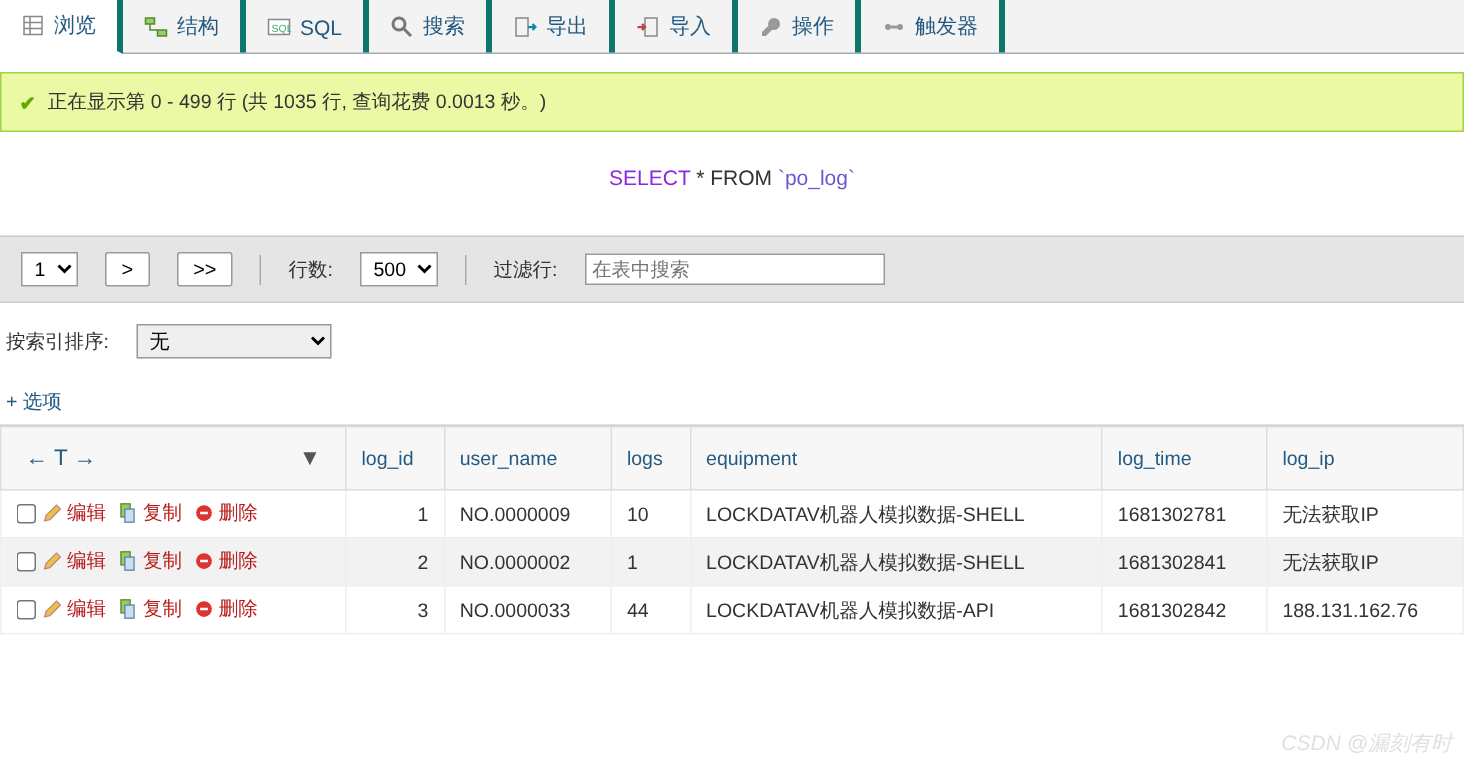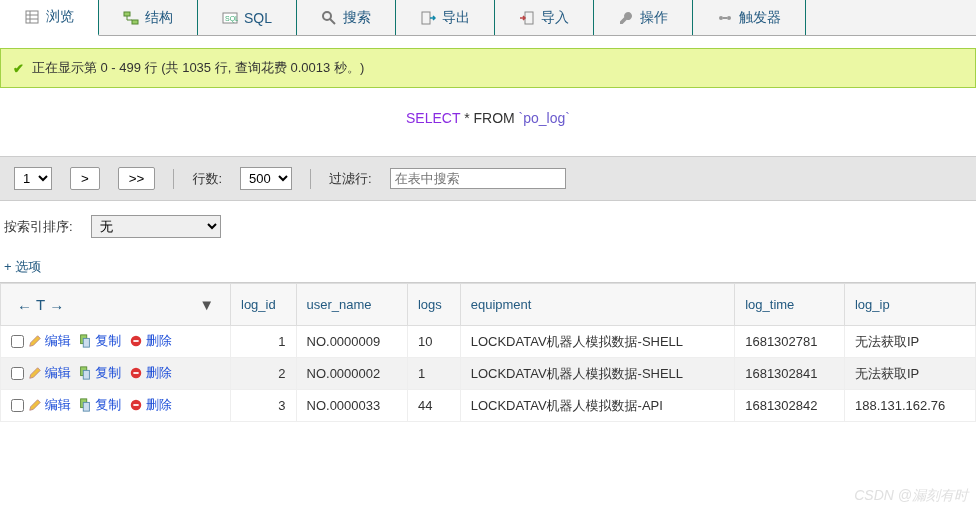--- a/index.html
+++ b/index.html
@@ -1,51 +1,51 @@
 <!DOCTYPE html>
 <html><head>
 <meta charset="utf-8">
 <style>
 * { margin: 0; padding: 0; box-sizing: border-box; font-family: "Segoe UI", "Microsoft YaHei", sans-serif; }
 body { font-size: 13px; color: #333; background: #fff; width: 976px; }
 
 .tabs { display: flex; border-bottom: 1px solid #aaa; background: #f3f3f3; }
-.tab { display: flex; align-items: center; gap: 6px; padding: 8px 24px; border-right: 1px solid #0f766e; color: #235a81; font-size: 14px; cursor: pointer; text-align: center; }
+.tab { display: flex; align-items: center; gap: 6px; padding: 8px 14px; border-right: 4px solid #0f766e; color: #235a81; font-size: 14px; cursor: pointer; text-align: center; }
 .tab.active { background: #fff; border-bottom: 2px solid #fff; margin-bottom: -1px; font-weight: 500; }
 .tab .ico { width: 16px; height: 16px; display: inline-block; }
 
 .status-bar { background: #ebf8a4; border: 1px solid #a2d246; margin: 12px 0; padding: 10px 12px; display: flex; align-items: center; gap: 8px; color: #333; }
 .check { color: #5eaa00; font-weight: bold; }
 
 .sql-box { padding: 10px 16px 30px; font-family: Consolas, monospace; font-size: 14px; text-align: center; }
 .kw { color: #8a2be2; }
 .tbl { color: #6a5acd; }
 
 .pager-bar { background: #e5e5e5; padding: 10px 14px; display: flex; align-items: center; gap: 18px; border-top: 1px solid #ccc; border-bottom: 1px solid #ccc; }
 .pager-bar select, .pager-bar input { padding: 2px 4px; border: 1px solid #999; background: #fff; font-size: 13px; }
 .pager-bar .btn { background: #fff; border: 1px solid #999; padding: 3px 10px; cursor: pointer; border-radius: 2px; }
 .pager-bar label { color: #333; }
-.filter-input { width: 176px; }
+.filter-input { width: 200px; }
 
 .sort-row { padding: 14px 4px; display: flex; align-items: center; gap: 18px; }
 .sort-row select { padding: 2px 4px; border: 1px solid #999; min-width: 130px; }
 
 .options-link { padding: 6px 4px; color: #235a81; cursor: pointer; font-size: 13px; }
 
 .table-wrap { border-top: 1px solid #ccc; }
 .arrows { display: flex; gap: 4px; padding: 6px 6px; color: #235a81; font-size: 15px; }
 .arrows span { cursor: pointer; }
 
 table { border-collapse: collapse; width: 100%; }
 th { text-align: left; padding: 6px 10px; color: #235a81; font-weight: 500; border: 1px solid #ddd; background: #f7f7f7; font-size: 13px; }
 th a { color: #235a81; text-decoration: none; }
 td { padding: 6px 10px; border: 1px solid #eee; font-size: 13px; }
 tr.even { background: #f2f2f2; }
 .op-cell { white-space: nowrap; }
-.op-link { color: #1d4ed8; margin-right: 4px; cursor: pointer; display: inline-flex; align-items: center; gap: 3px; }
+.op-link { color: #b91c1c; margin-right: 4px; cursor: pointer; display: inline-flex; align-items: center; gap: 3px; }
 .num { text-align: right; }
 
 .watermark { position: fixed; right: 8px; bottom: 4px; color: #e0e0e0; font-size: 14px; font-style: italic; pointer-events: none; }
 </style>
 </head>
 <body>
 
 <div class="tabs">
   <div class="tab active">
     <svg class="ico" viewBox="0 0 16 16">

